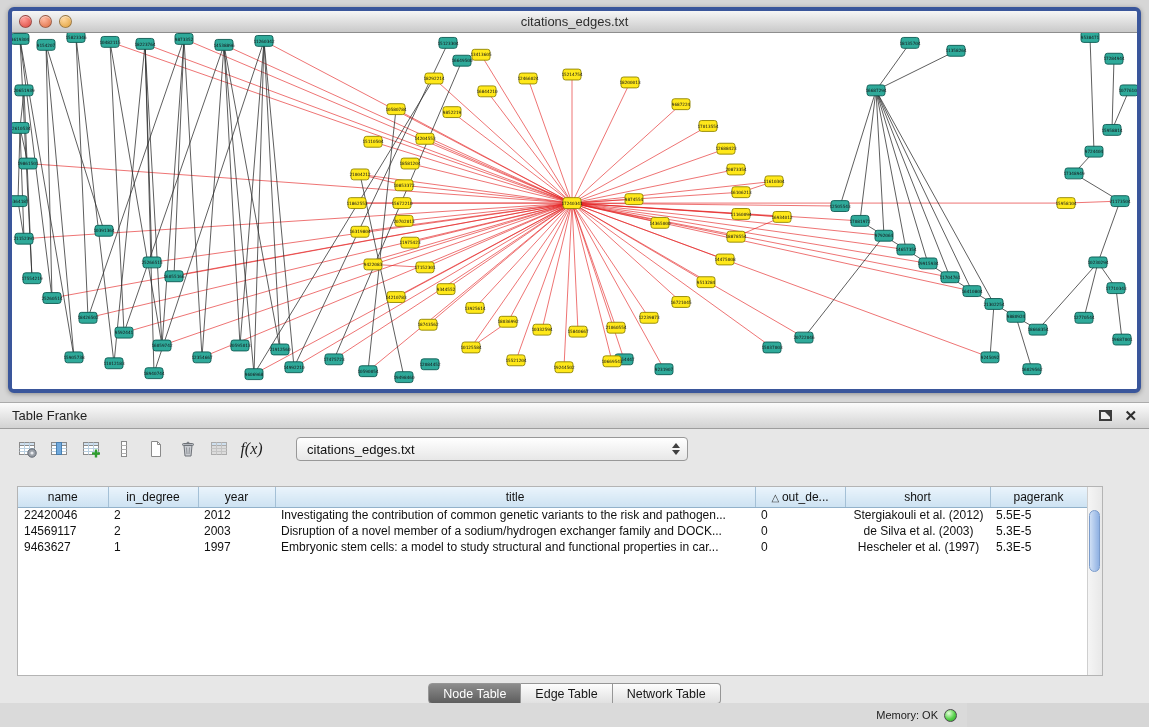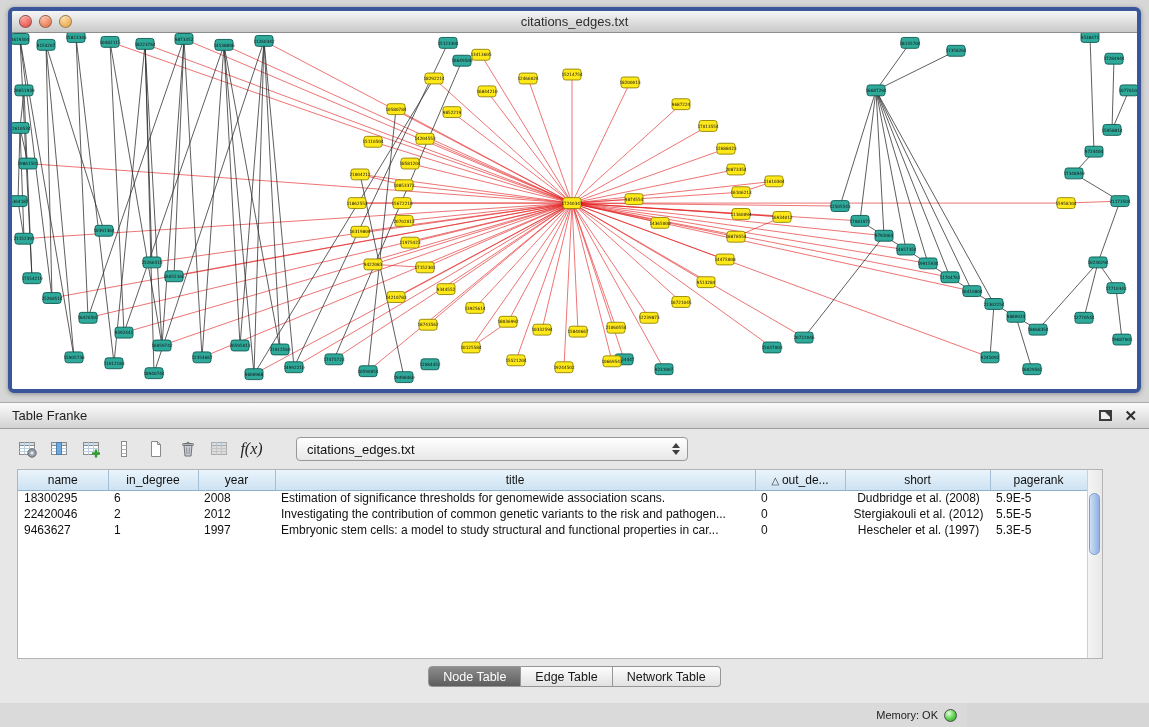--- a/index.html
+++ b/index.html
@@ -31,21 +31,21 @@
   .toolbar{display:flex;align-items:center;padding:8px 0 4px 14px;}
   .tool-btn{width:27px;height:24px;display:flex;align-items:center;justify-content:center;margin-right:5px;}
   .fx{font-family:"Liberation Serif",serif;font-style:italic;font-size:16px;color:#1d1d1d;}
   .dropdown{margin-left:26px;width:392px;height:24px;background:linear-gradient(#ffffff,#e7e7e7);
     border:1px solid #989898;border-radius:4px;display:flex;align-items:center;padding-left:10px;position:relative;
     font-size:13px;color:#111;}
   .dd-arrows{position:absolute;right:7px;top:5px;display:flex;flex-direction:column;gap:2px;}
   .dd-arrows .up{width:0;height:0;border-left:4px solid transparent;border-right:4px solid transparent;border-bottom:5px solid #3f3f3f;}
   .dd-arrows .down{width:0;height:0;border-left:4px solid transparent;border-right:4px solid transparent;border-top:5px solid #3f3f3f;}
 
-  .table-wrap{margin:4px 0 0 17px;width:1086px;height:190px;background:#fff;border:1px solid #b4b4b4;display:flex;}
+  .table-wrap{margin:21px 0 0 17px;width:1086px;height:190px;background:#fff;border:1px solid #b4b4b4;display:flex;}
   .table-scroll{flex:1;overflow:hidden;}
   table{border-collapse:collapse;table-layout:fixed;width:1069px;}
   th{height:20px;background:linear-gradient(#eaf4fc,#cde2f2);border-right:1px solid #a4c0d6;border-bottom:1px solid #92b1ca;
      font-size:12px;font-weight:normal;color:#111;text-align:center;overflow:hidden;white-space:nowrap;}
   th .sort{font-size:10px;color:#333;}
   td{height:16px;font-size:12px;color:#101010;padding:0 4px 0 6px;white-space:nowrap;overflow:hidden;}
   .vscroll{width:15px;background:linear-gradient(90deg,#f5f5f5,#e8e8e8);border-left:1px solid #cfcfcf;position:relative;}
   .vthumb{position:absolute;left:1px;top:23px;width:11px;height:62px;border-radius:6px;
     background:linear-gradient(90deg,#cfdff5,#8fb1e3);border:1px solid #7b9ccc;}
 
@@ -814,36 +814,36 @@
               <th>in_degree</th>
               <th>year</th>
               <th>title</th>
               <th><span class="sort">△ </span>out_de...</th>
               <th>short</th>
               <th>pagerank</th>
             </tr>
           </thead>
           <tbody>
             <tr>
-              <td style="text-align: left;">18300295</td>
-              <td style="text-align: left;">6</td>
-              <td style="text-align: left;">2008</td>
-              <td style="text-align: left;">Estimation of significance thresholds for genomewide association scans.</td>
-              <td style="text-align: left;">0</td>
-              <td style="text-align: center;">Dudbridge et al. (2008)</td>
-              <td style="text-align: left;">5.9E-5</td>
-            </tr>
-            <tr>
               <td style="text-align: left;">22420046</td>
               <td style="text-align: left;">2</td>
               <td style="text-align: left;">2012</td>
               <td style="text-align: left;">Investigating the contribution of common genetic variants to the risk and pathogen...</td>
               <td style="text-align: left;">0</td>
               <td style="text-align: center;">Stergiakouli et al. (2012)</td>
               <td style="text-align: left;">5.5E-5</td>
+            </tr>
+            <tr>
+              <td style="text-align: left;">14569117</td>
+              <td style="text-align: left;">2</td>
+              <td style="text-align: left;">2003</td>
+              <td style="text-align: left;">Disruption of a novel member of a sodium/hydrogen exchanger family and DOCK...</td>
+              <td style="text-align: left;">0</td>
+              <td style="text-align: center;">de Silva et al. (2003)</td>
+              <td style="text-align: left;">5.3E-5</td>
             </tr>
             <tr>
               <td style="text-align: left;">9463627</td>
               <td style="text-align: left;">1</td>
               <td style="text-align: left;">1997</td>
               <td style="text-align: left;">Embryonic stem cells: a model to study structural and functional properties in car...</td>
               <td style="text-align: left;">0</td>
               <td style="text-align: center;">Hescheler et al. (1997)</td>
               <td style="text-align: left;">5.3E-5</td>
             </tr>

